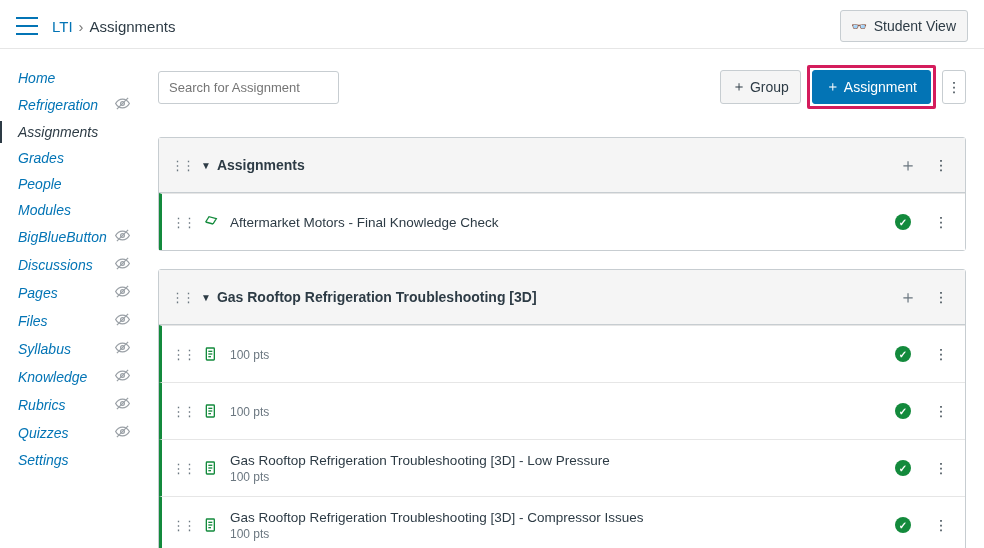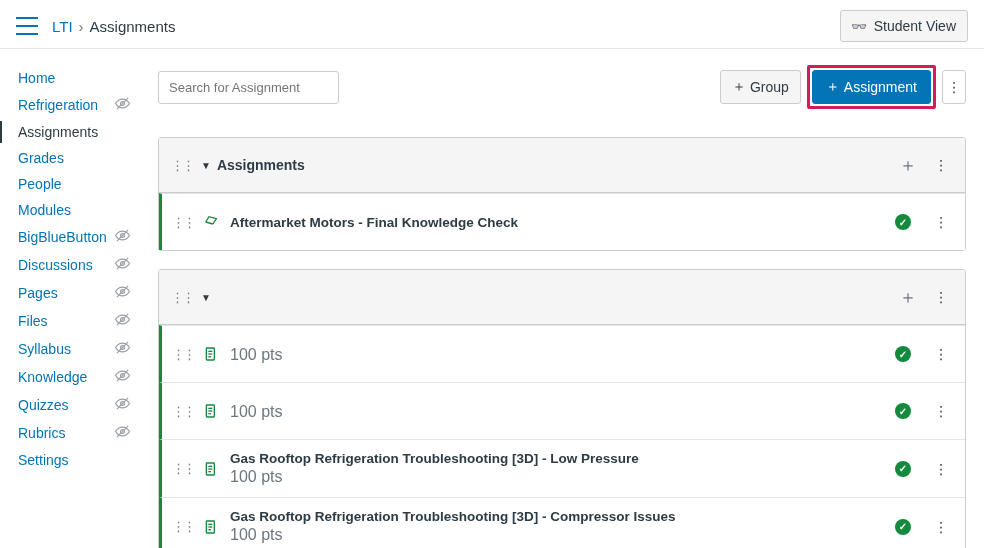--- a/index.html
+++ b/index.html
@@ -45,20 +45,21 @@
     width: 140px;
     padding: 16px 0 16px 18px;
     flex-shrink: 0;
   }
   .nav-item {
     display: flex; align-items: center;
     padding: 5px 0;
     font-size: 14px;
     cursor: pointer;
     position: relative;
+    font-style: italic;
   }
   .nav-item .lbl { color: #0374B5; }
   .nav-item.active .lbl { color: #2D3B45; }
   .nav-item.active::before {
     content: "";
     position: absolute;
     left: -18px; top: 2px; bottom: 2px;
     width: 2px; background: #2D3B45;
   }
   .nav-item .hid-ic {
@@ -122,22 +123,22 @@
     border-top:1px solid #E6E6E6;
     border-left: 3px solid #138A3C;
     background:#fff;
     position: relative;
   }
   .row:first-of-type { border-top: none; }
   .row .grip { margin-left:2px; }
   .row-ic { width:18px; height:18px; margin-right:10px; display:inline-flex; align-items:center; justify-content:center; }
   .row-ic svg { width:16px; height:16px; }
   .row-main { display:flex; flex-direction:column; }
-  .row-title { font-weight:700; font-size:13.5px; color:#2D3B45; cursor:pointer; }
-  .row-sub { font-size:16px; color:#6B7780; margin-top:2px; }
+  .row-title { font-weight:400; font-size:13.5px; color:#2D3B45; cursor:pointer; }
+  .row-sub { font-size:12px; color:#6B7780; margin-top:2px; }
   .row-right { margin-left:auto; display:flex; align-items:center; }
   .pub-ic { width:16px; height:16px; border-radius:50%; background:#138A3C; display:inline-flex; align-items:center; justify-content:center; margin-right:12px; }
   .pub-ic::after { content:"✓"; color:#fff; font-size:10px; font-weight:bold; }
   .eye-svg { width:15px; height:15px; }
 </style>
 </head>
 <body>
 
 <div class="topbar">
   <div class="hamburger">
@@ -225,29 +226,29 @@
       </div>
       <div class="nav-item">
         <span class="lbl">Knowledge</span>
         <span class="hid-ic"><svg class="eye-svg" viewBox="0 0 24 24" fill="none" stroke="#9aa0a6" stroke-width="2">
             <path d="M1 12s4-7 11-7 11 7 11 7-4 7-11 7S1 12 1 12z"></path>
             <circle cx="12" cy="12" r="3"></circle>
             <line x1="3" y1="21" x2="21" y2="3"></line>
           </svg></span>
       </div>
       <div class="nav-item">
+        <span class="lbl">Rubrics</span>
+        <span class="hid-ic"><svg class="eye-svg" viewBox="0 0 24 24" fill="none" stroke="#9aa0a6" stroke-width="2">
+            <path d="M1 12s4-7 11-7 11 7 11 7-4 7-11 7S1 12 1 12z"></path>
+            <circle cx="12" cy="12" r="3"></circle>
+            <line x1="3" y1="21" x2="21" y2="3"></line>
+          </svg></span>
+      </div>
+      <div class="nav-item">
         <span class="lbl">Quizzes</span>
-        <span class="hid-ic"><svg class="eye-svg" viewBox="0 0 24 24" fill="none" stroke="#9aa0a6" stroke-width="2">
-            <path d="M1 12s4-7 11-7 11 7 11 7-4 7-11 7S1 12 1 12z"></path>
-            <circle cx="12" cy="12" r="3"></circle>
-            <line x1="3" y1="21" x2="21" y2="3"></line>
-          </svg></span>
-      </div>
-      <div class="nav-item">
-        <span class="lbl">Rubrics</span>
         <span class="hid-ic"><svg class="eye-svg" viewBox="0 0 24 24" fill="none" stroke="#9aa0a6" stroke-width="2">
             <path d="M1 12s4-7 11-7 11 7 11 7-4 7-11 7S1 12 1 12z"></path>
             <circle cx="12" cy="12" r="3"></circle>
             <line x1="3" y1="21" x2="21" y2="3"></line>
           </svg></span>
       </div>
       <div class="nav-item">
         <span class="lbl">Settings</span>
       </div>
     </nav>
@@ -295,20 +296,21 @@
             <div class="row-right">
               <span class="pub-ic"></span>
               <span class="kebab naked">⋮</span>
             </div>
           </div>
         </div>
         <div class="group">
           <div class="group-header">
             <span class="grip">⋮⋮</span>
             <span class="caret">▼</span>
+            <span class="group-title">Gas Rooftop Refrigeration Troubleshooting [3D]</span>
             <div class="group-actions">
               <span class="add">＋</span>
               <span class="kebab naked">⋮</span>
             </div>
           </div>
           <div class="row">
             <span class="grip">⋮⋮</span>
             <span class="row-ic">
               <svg viewBox="0 0 24 24" fill="none" stroke="#138A3C" stroke-width="2">
                 <rect x="5" y="3" width="12" height="18" rx="1"></rect>

